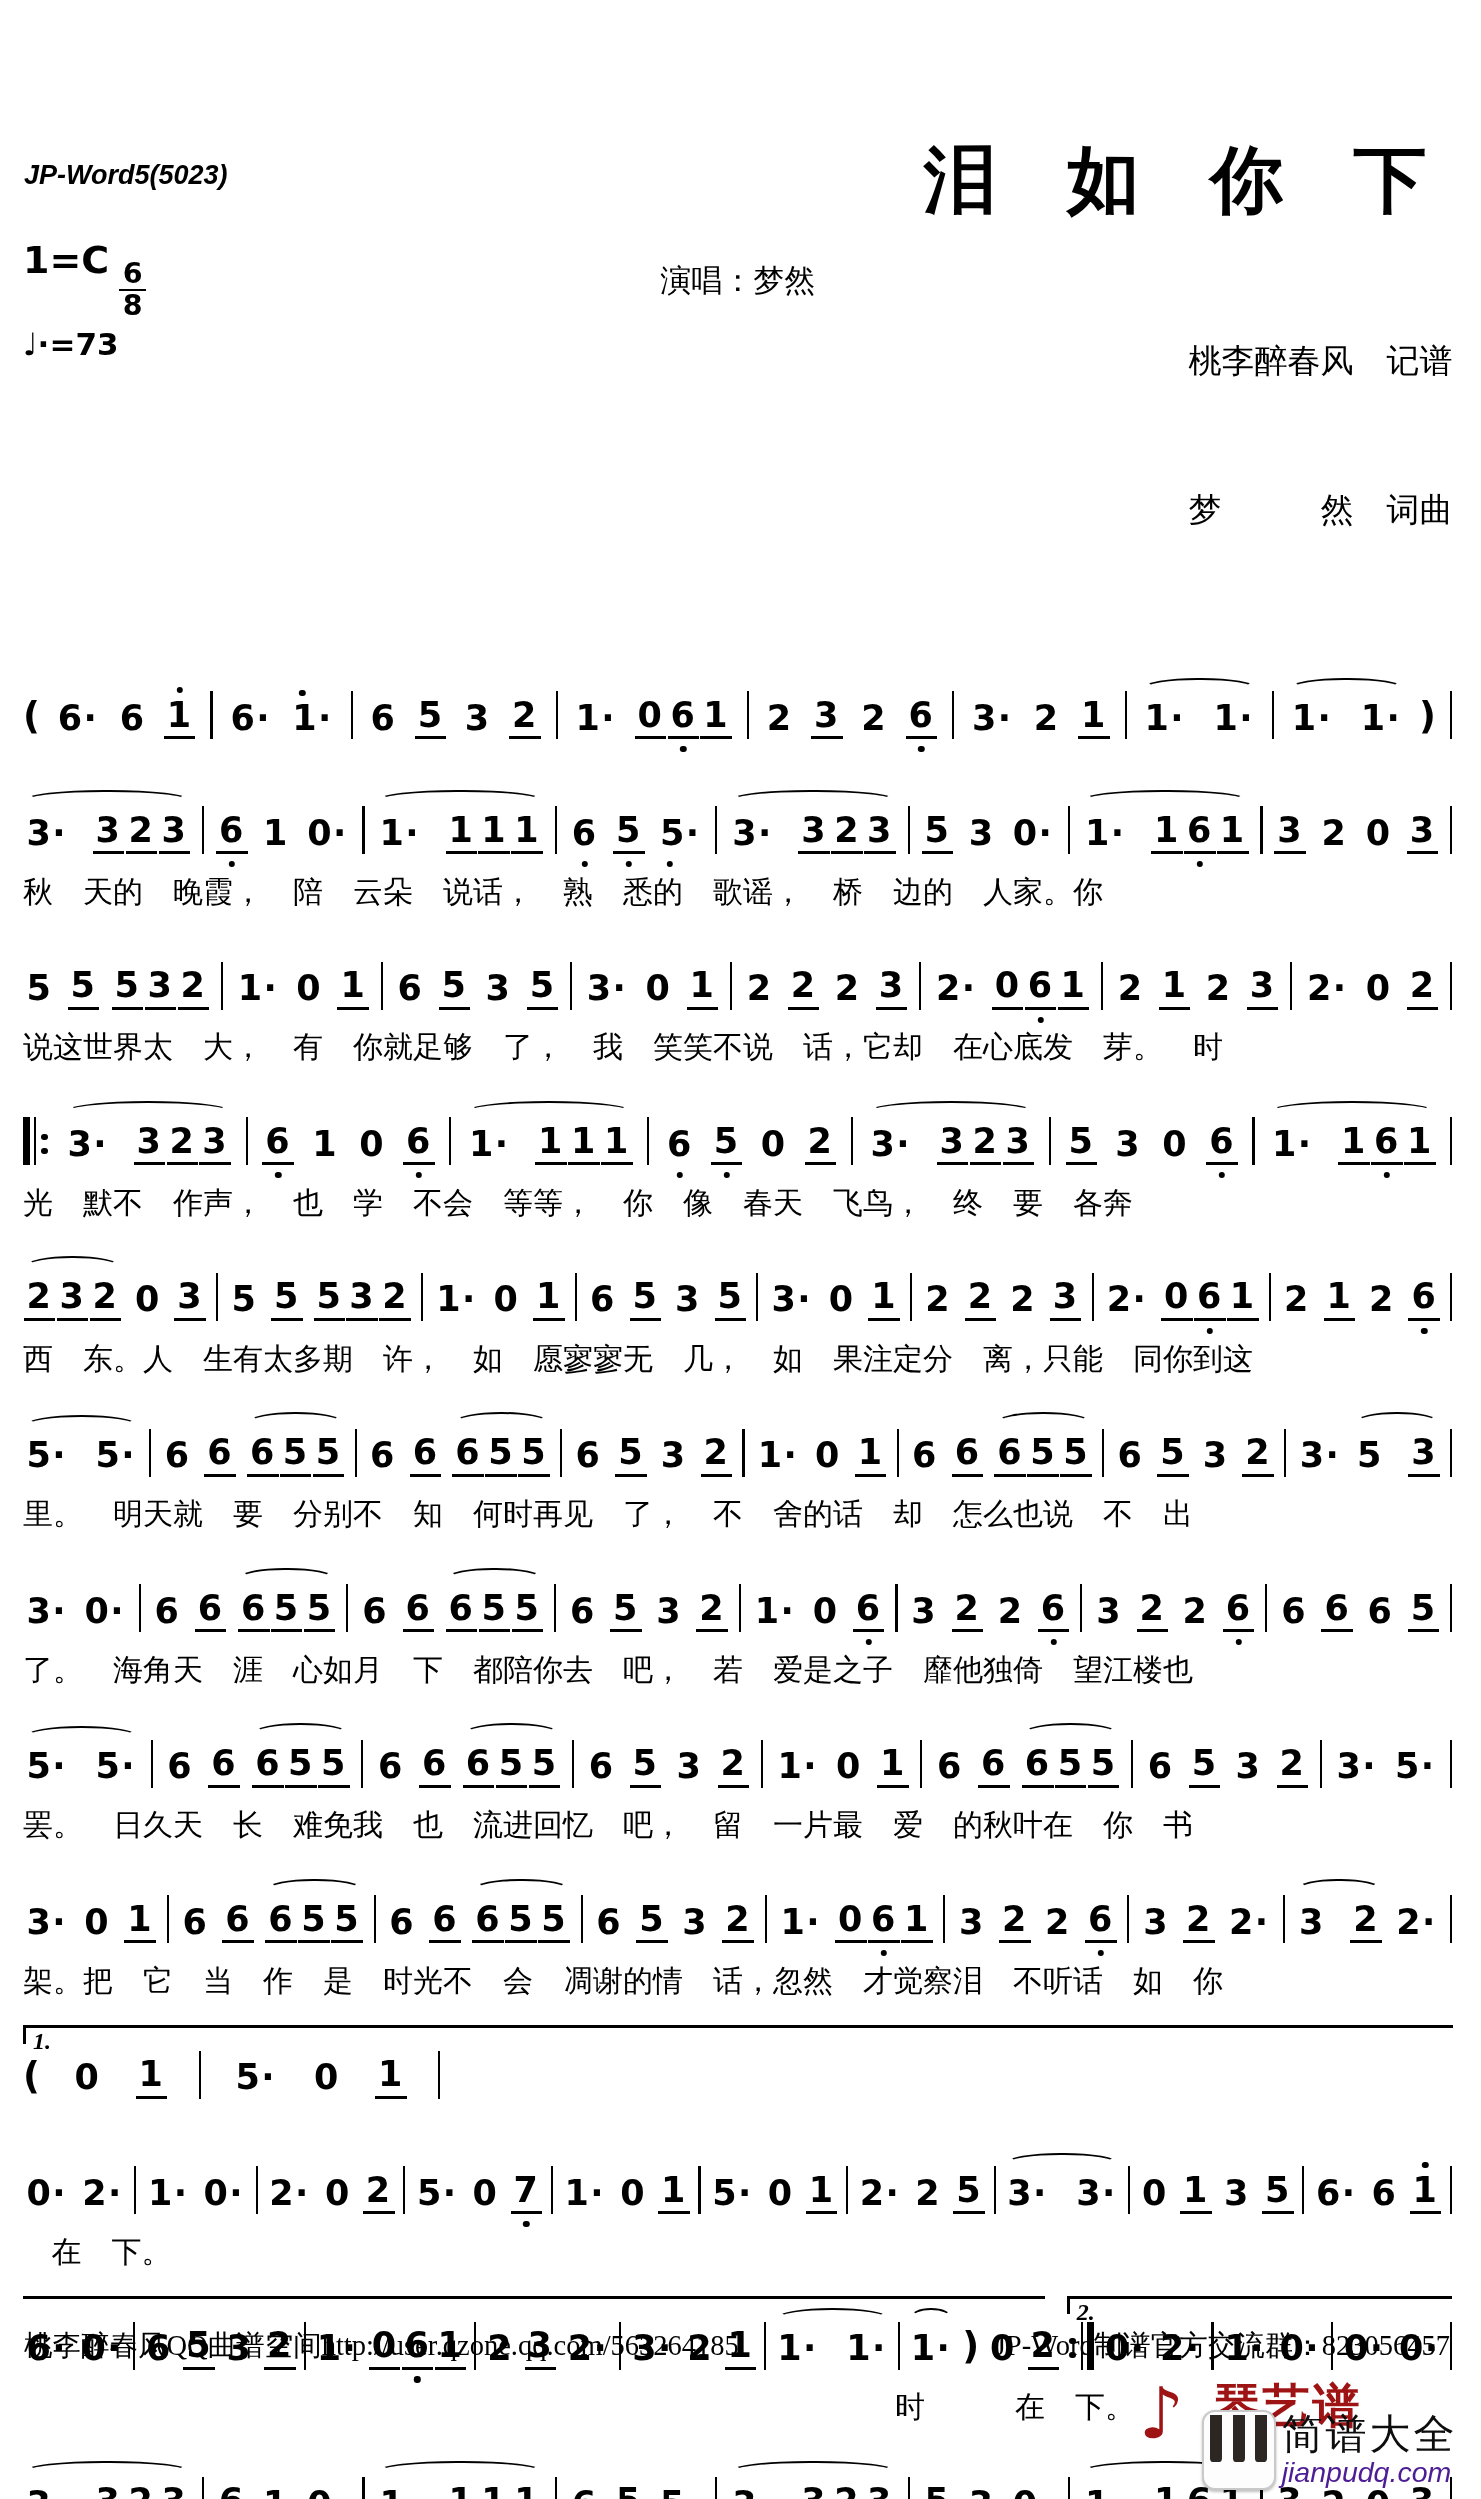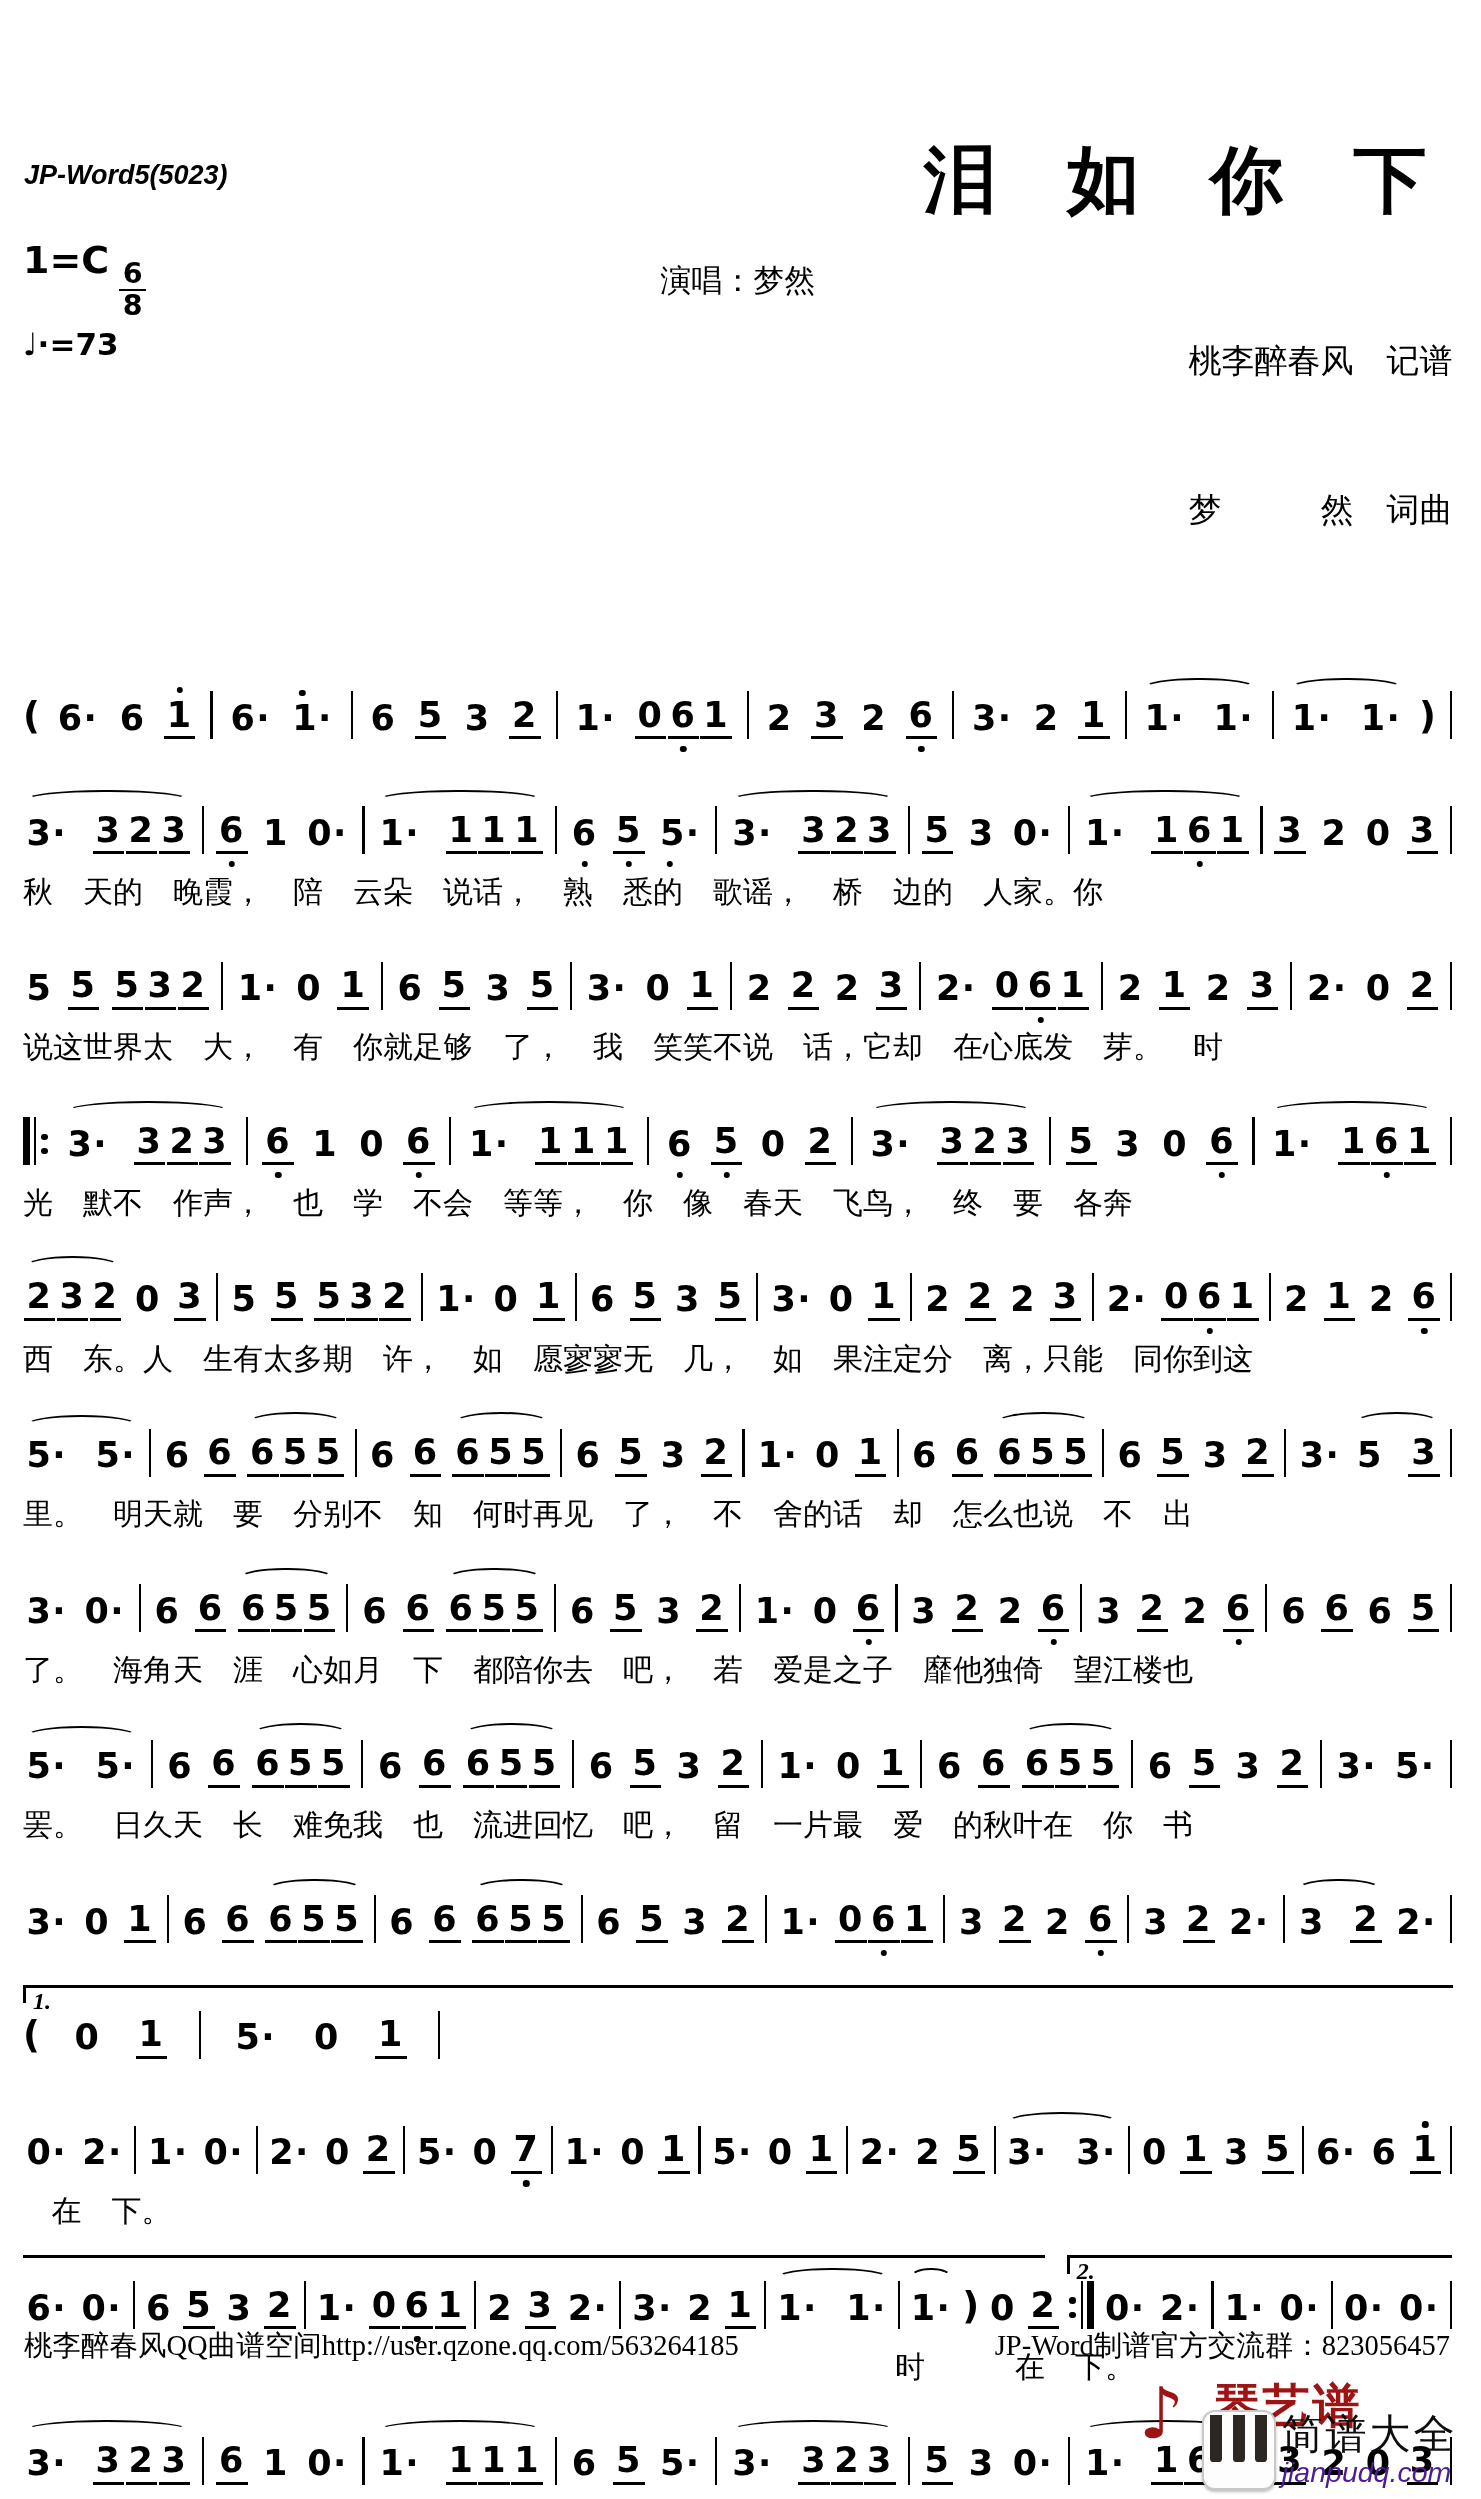--- a/index.html
+++ b/index.html
@@ -1023,20 +1023,21 @@
             <span class="gsp"></span>
             <span class="note u1"><span class="txt">2</span></span>
           </span>
           <span class="cell run">
             <span class="note"><span class="txt">2·</span></span>
           </span>
           <span class="cell">
             <i class="vbar"></i>
           </span>
         </div>
+        <div class="lyr">架。把　它　当　作　是　时光不　会　凋谢的情　话，忽然　才觉察泪　不听话　如　你</div>
       </div>
       <div class="lineblock">
         <div class="volta tl" style="left: 0%; width: 100%;">
           <span class="vlabel">1.</span>
         </div>
         <div class="mline" style="width: 15%; justify-content: flex-start; gap: 31px;">
           <span class="cell paren">(</span>
           <span class="cell run">
             <span class="note"><span class="txt">0</span></span>
           </span>

